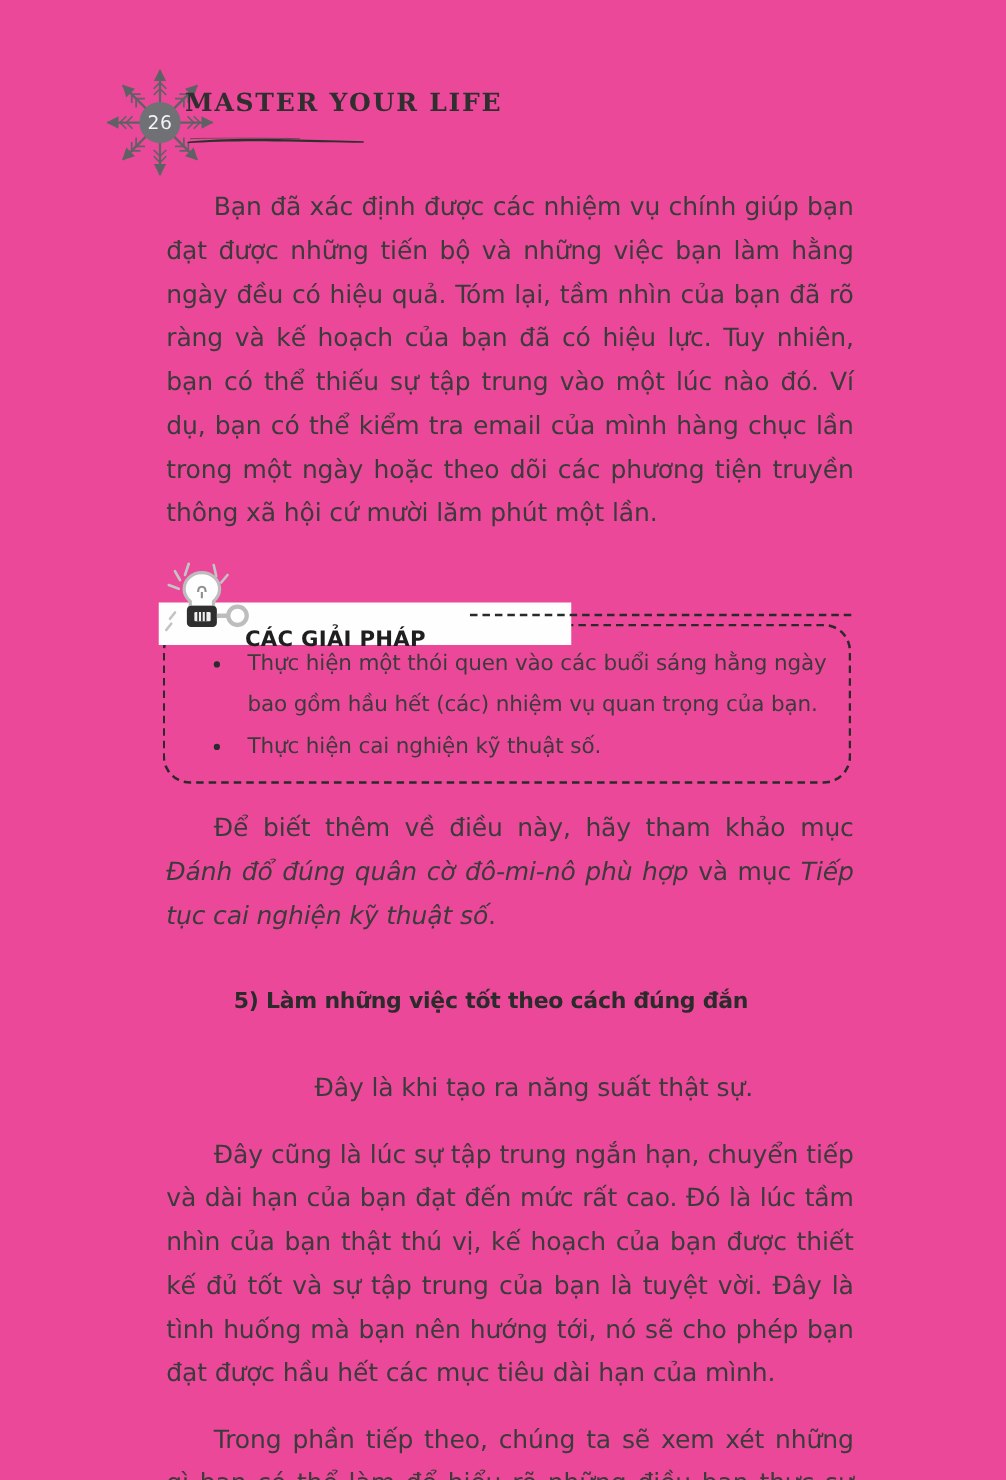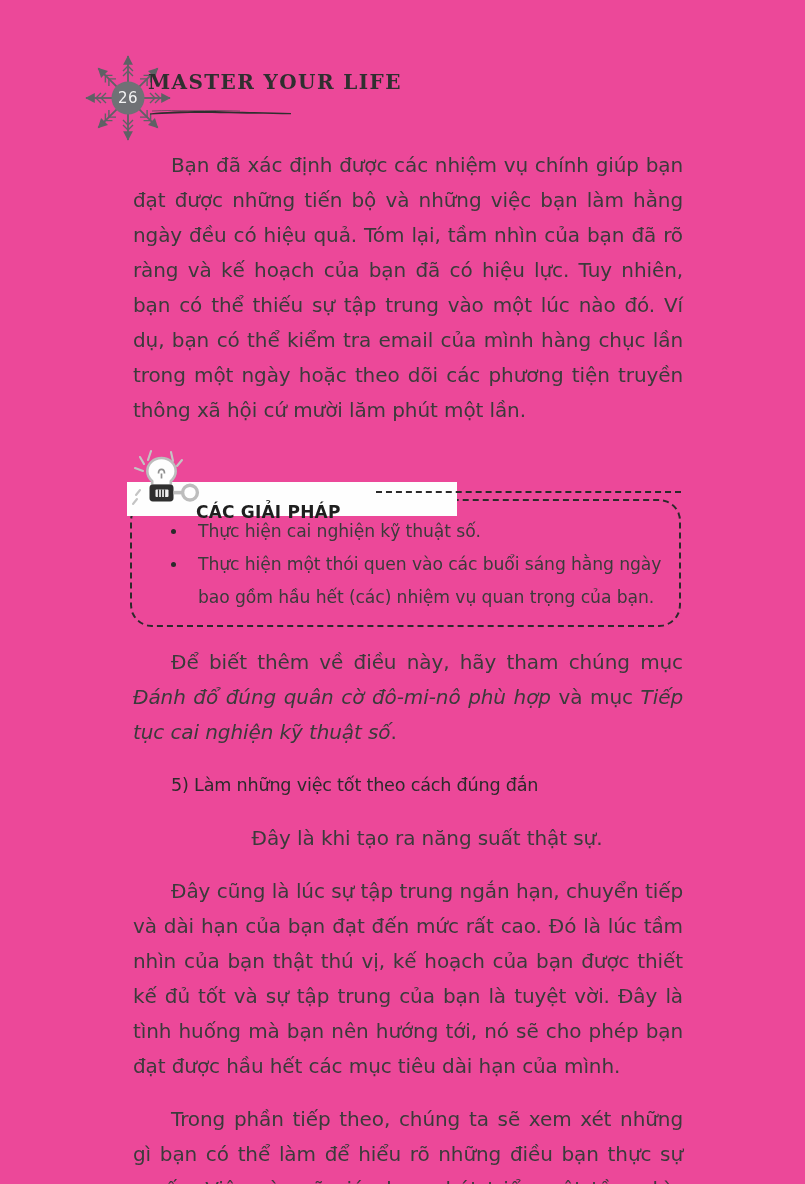--- a/index.html
+++ b/index.html
@@ -92,24 +92,24 @@
   p.body.last-nojustify { text-align: center; }
 
   .spacer-24 { height: 24px; }
   .spacer-18 { height: 18px; }
 
   .ref-para em {
     font-style: italic;
   }
 
   h2.section-heading {
-    margin: 0;
+    margin: 16px;
     font-family: "DejaVu Sans", sans-serif;
     font-size: 17.6px;
-    font-weight: 400;
+    font-weight: 700;
     color: #2b2b2b;
     text-indent: 38px;
     letter-spacing: -0.2px;
     line-height: 35px;
   }
 
   
   .callout {
     position: relative;
     margin: 0;
@@ -298,32 +298,32 @@
           <circle cx="61" cy="44.6" r="7.4" fill="none" stroke="#bdbdbd" stroke-width="3.4"></circle>
         </svg>
       </div>
 
       <div class="callout-title">CÁC GIẢI PHÁP</div>
       <div class="callout-dashline"></div>
 
       <ul class="callout-list">
         <li>
           <span class="dot"></span>
-          <span>Thực hiện cai nghiện kỹ thuật số.</span>
+          <span>Thực hiện một thói quen vào các buổi sáng hằng ngày bao gồm hầu hết (các) nhiệm vụ quan trọng của bạn.</span>
         </li>
         <li>
           <span class="dot"></span>
-          <span>Thực hiện một thói quen vào các buổi sáng hằng ngày bao gồm hầu hết (các) nhiệm vụ quan trọng của bạn.</span>
+          <span>Thực hiện cai nghiện kỹ thuật số.</span>
         </li>
       </ul>
     </div>
 
     <div class="spacer-18"></div>
 
-    <p class="body ref-para"><span>Để biết thêm về điều này, hãy tham chúng mục </span><em>Đánh đổ đúng quân cờ đô-mi-nô phù hợp</em><span> và mục </span><em>Tiếp tục cai nghiện kỹ thuật số</em><span>.</span></p>
+    <p class="body ref-para"><span>Để biết thêm về điều này, hãy tham khảo mục </span><em>Đánh đổ đúng quân cờ đô-mi-nô phù hợp</em><span> và mục </span><em>Tiếp tục cai nghiện kỹ thuật số</em><span>.</span></p>
 
     <div class="spacer-18"></div>
 
     <h2 class="section-heading">5) Làm những việc tốt theo cách đúng đắn</h2>
 
     <div class="spacer-18"></div>
 
     <p class="body last-nojustify">Đây là khi tạo ra năng suất thật sự.</p>
 
     <div class="spacer-18"></div>

